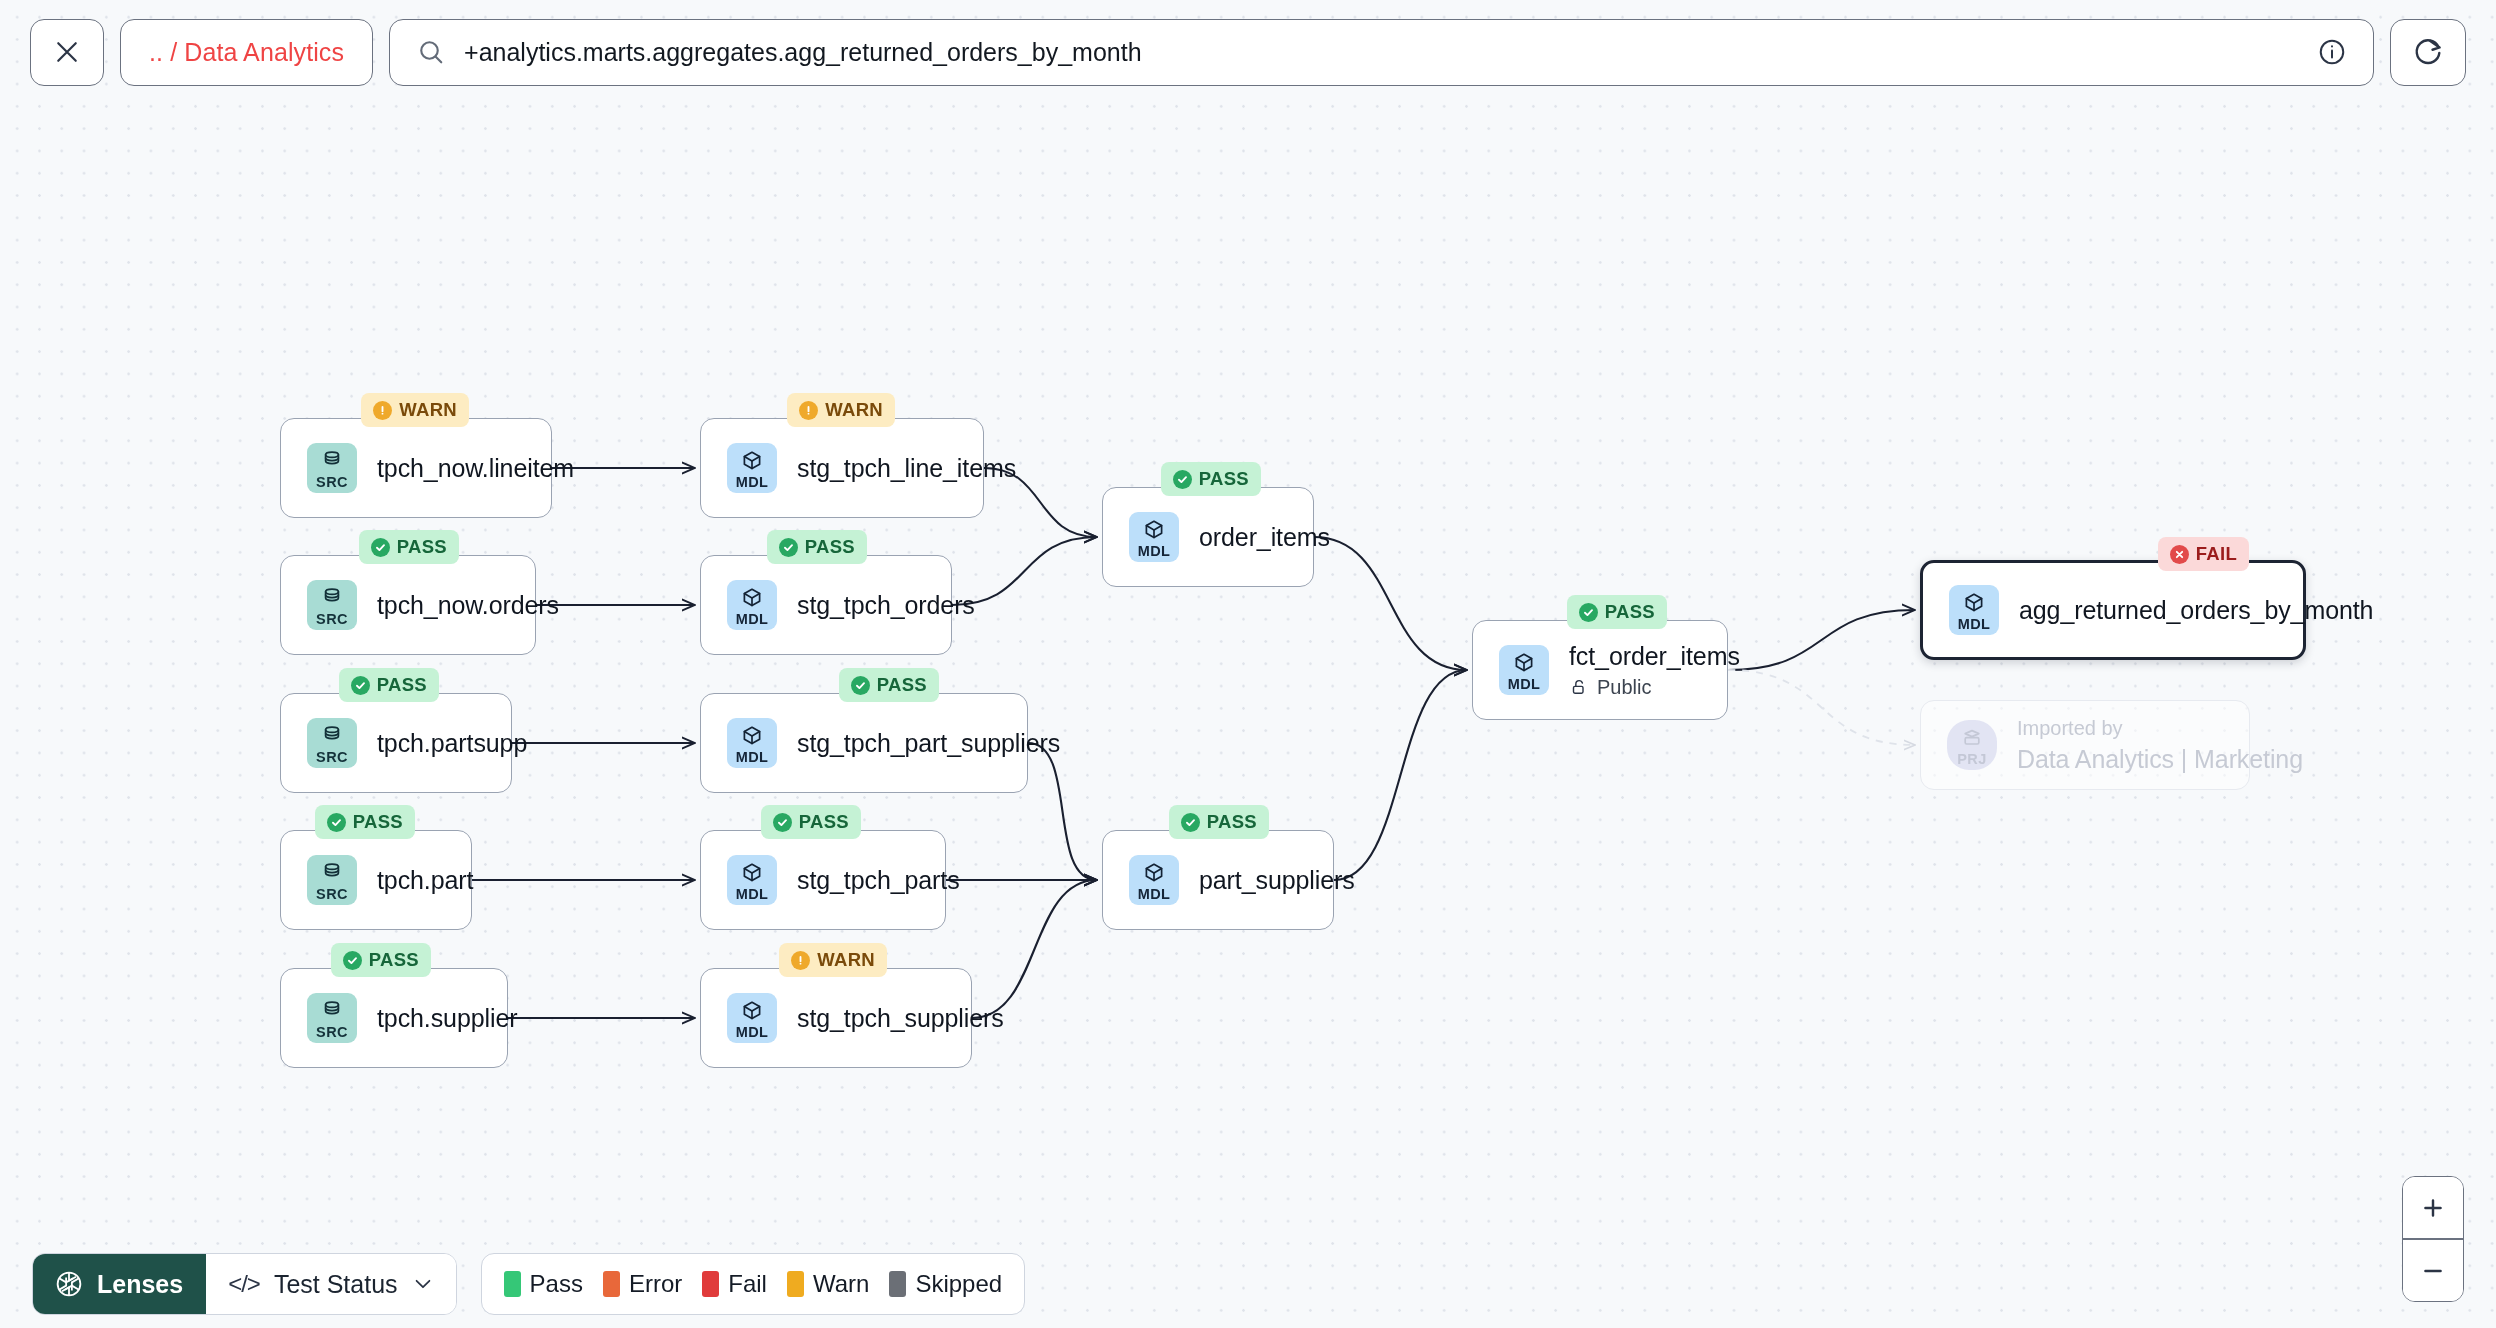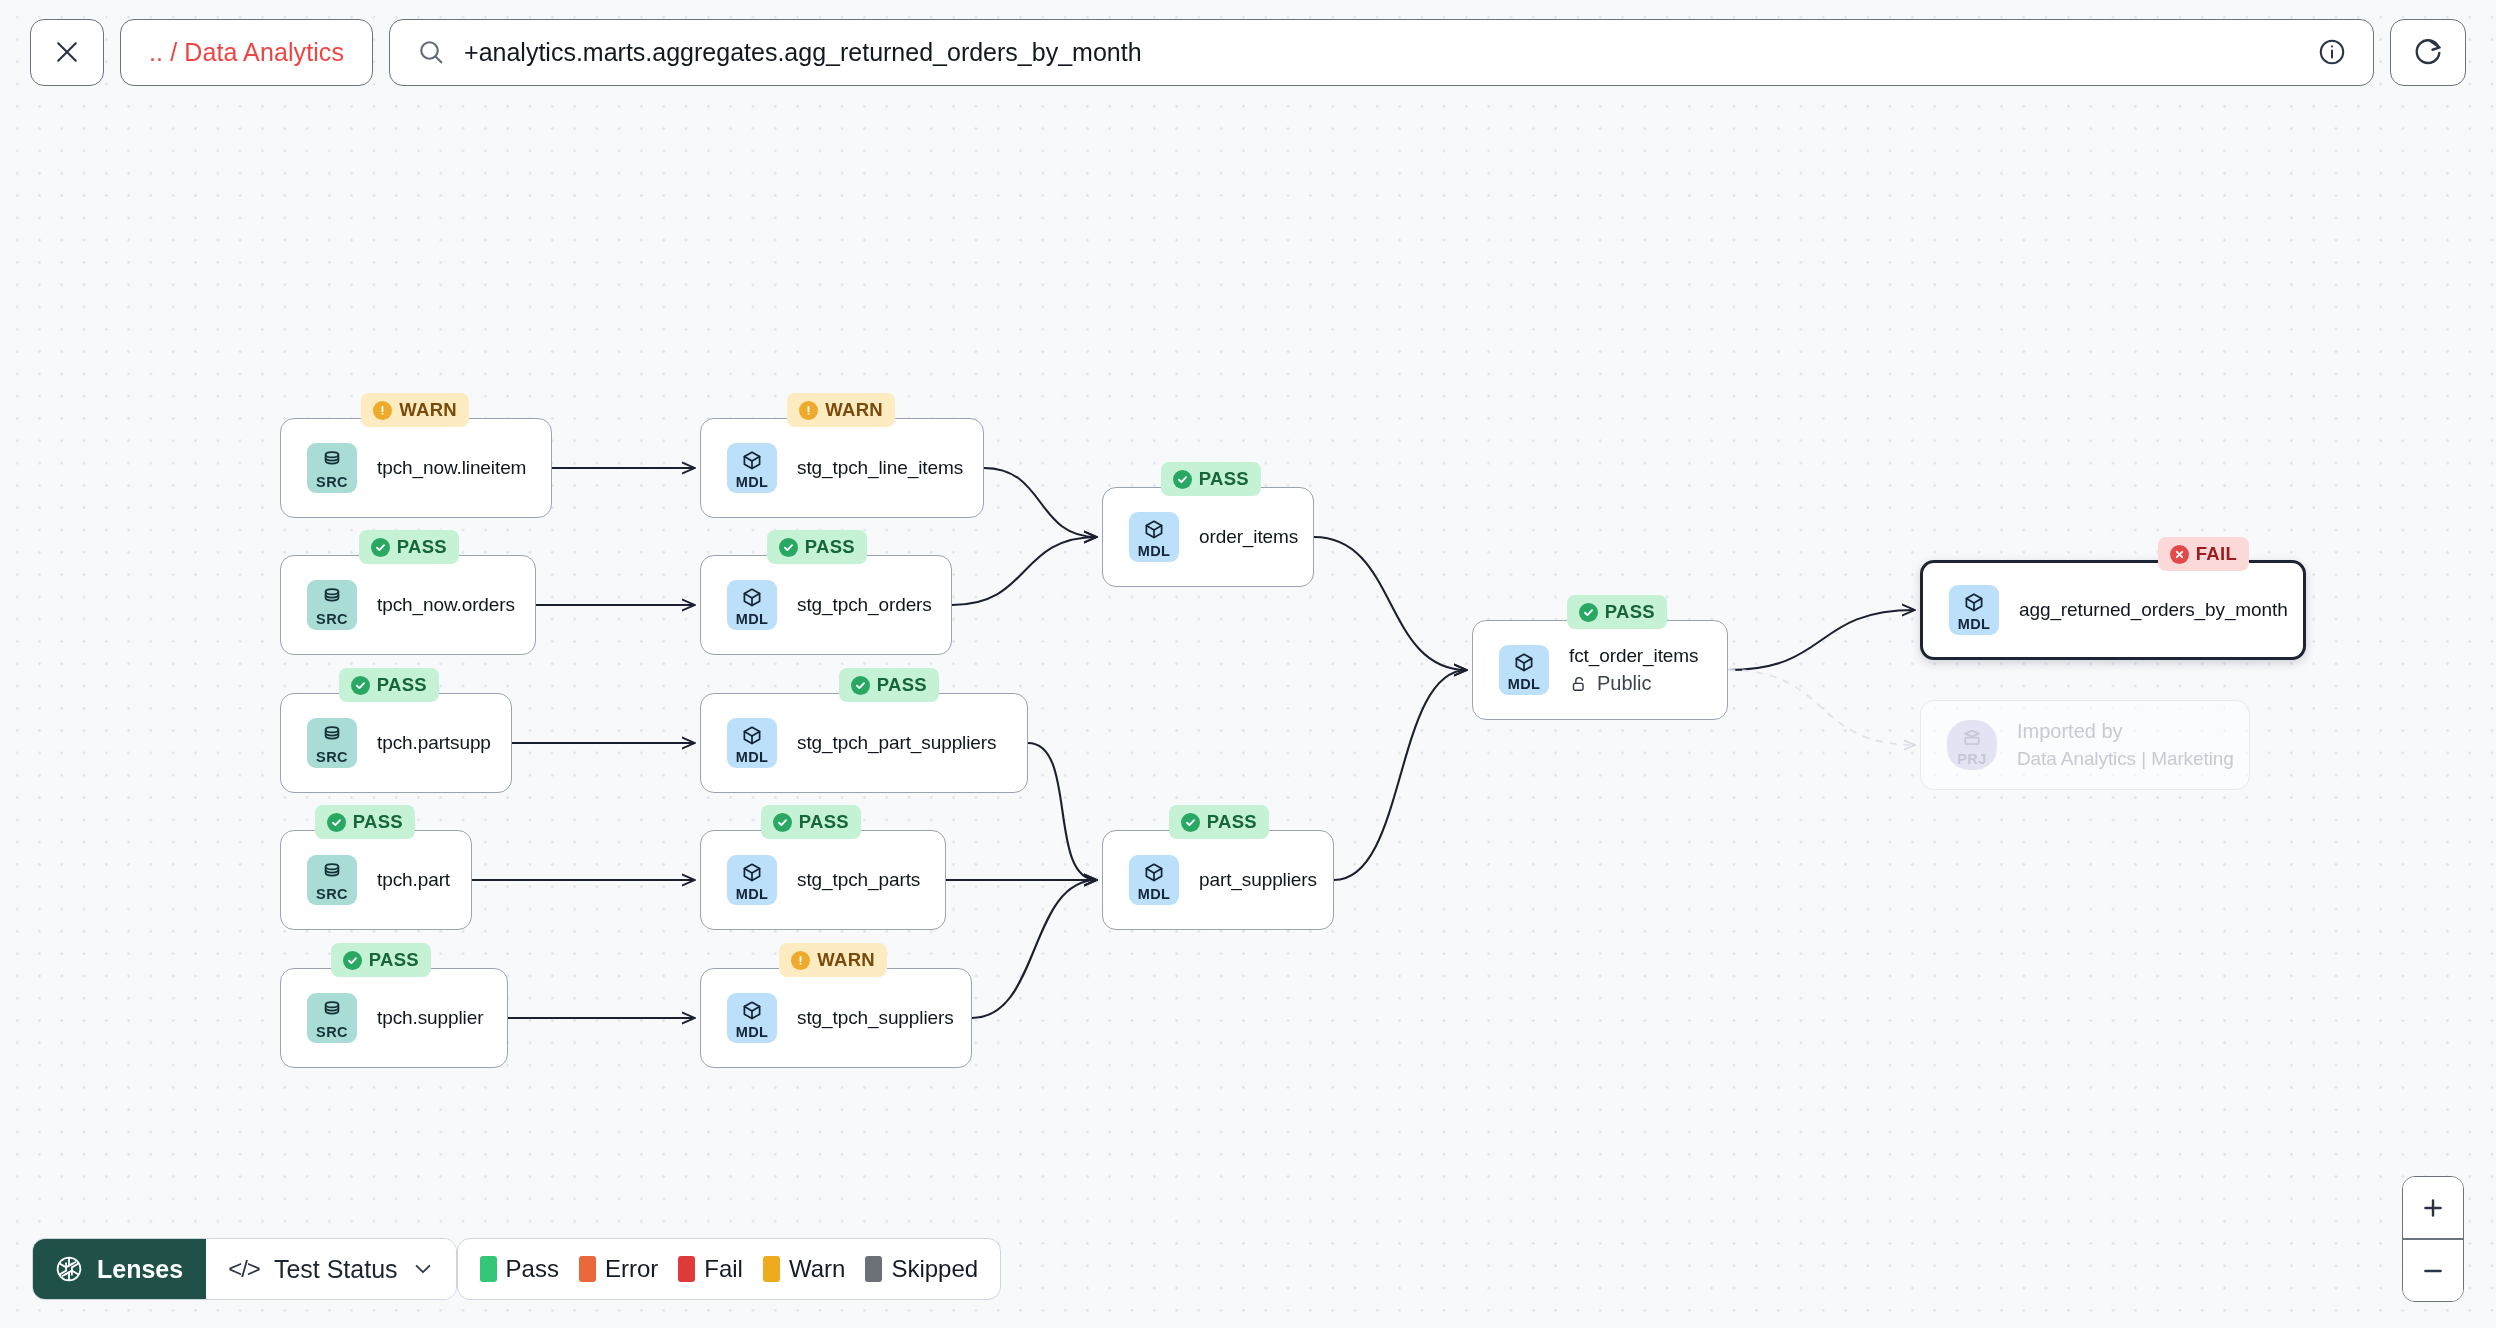--- a/index.html
+++ b/index.html
@@ -99,21 +99,21 @@
     font-size: 14.5px; font-weight: 700;
     letter-spacing: .4px; line-height: 1;
     margin-top: 2px;
   }
   .chip-src { background: #a8dcd4; color: #14323a; }
   .chip-mdl { background: #bcdffa; color: #152538; }
   .chip-prj { background: #e2e4f3; color: #c4c8d6; border-radius: 22px; }
 
   .node-body { display: flex; flex-direction: column; gap: 5px; min-width: 0; }
   .node-title {
-    font-size: 19px; color: #101620; white-space: nowrap;
+    font-size: 25px; color: #101620; white-space: nowrap;
     letter-spacing: -.1px;
   }
   .node.ghost .node-title, .node.ghost .node-sub { color: #c6cad4; }
   .node-sub {
     font-size: 20px; color: #3c4450;
     display: flex; align-items: center; gap: 8px;
     white-space: nowrap;
   }
 
   
@@ -135,22 +135,22 @@
   }
   .badge-pass { background: #c5f2d5; color: #16663a; }
   .badge-pass .dot { background: #28a862; }
   .badge-warn { background: #fdecc2; color: #7a4a0a; }
   .badge-warn .dot { background: #efa92b; }
   .badge-fail { background: #fbd9d9; color: #9b1c1c; }
   .badge-fail .dot { background: #e24a4a; }
 
   
   .bottombar {
-    position: absolute; left: 32px; bottom: 28px;
-    display: flex; align-items: center; 
+    position: absolute; left: 32px; bottom: 13px;
+    display: flex; align-items: center; gap: 24px;
     z-index: 40;
   }
   .lens-group {
     display: flex; align-items: stretch;
     border-radius: 13px; overflow: hidden;
     border: 1.6px solid #cfd5df;
     background: #fff;
     height: 62px;
   }
   .lens-btn {

